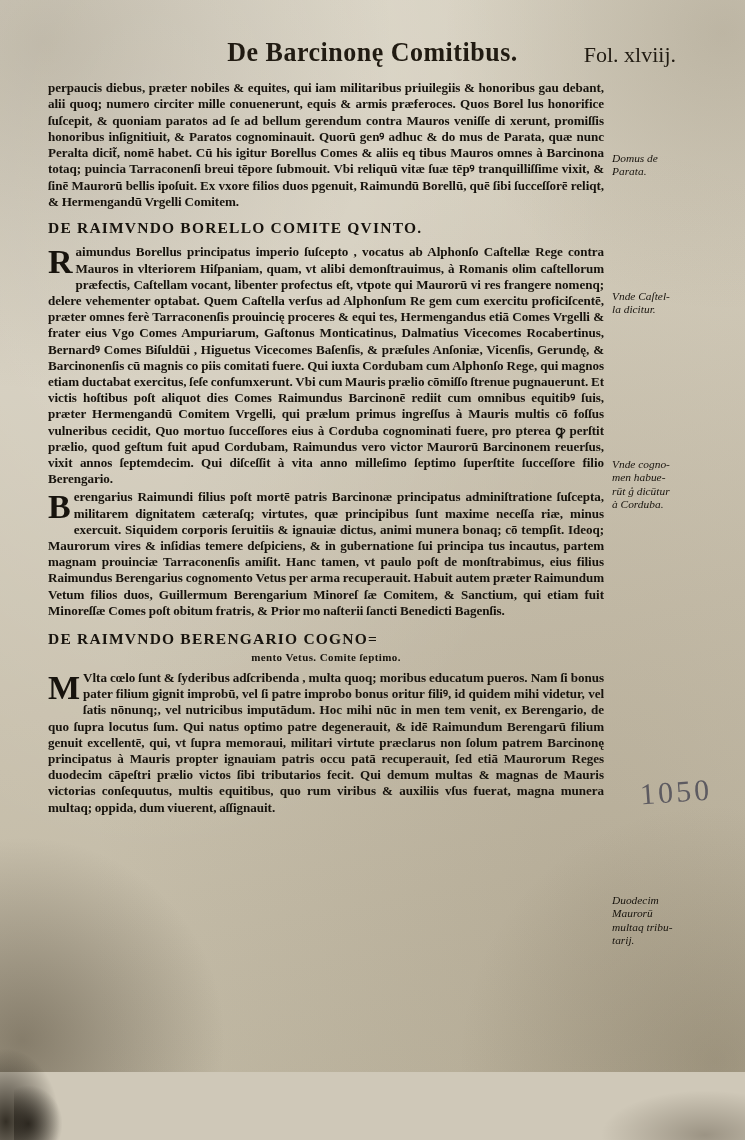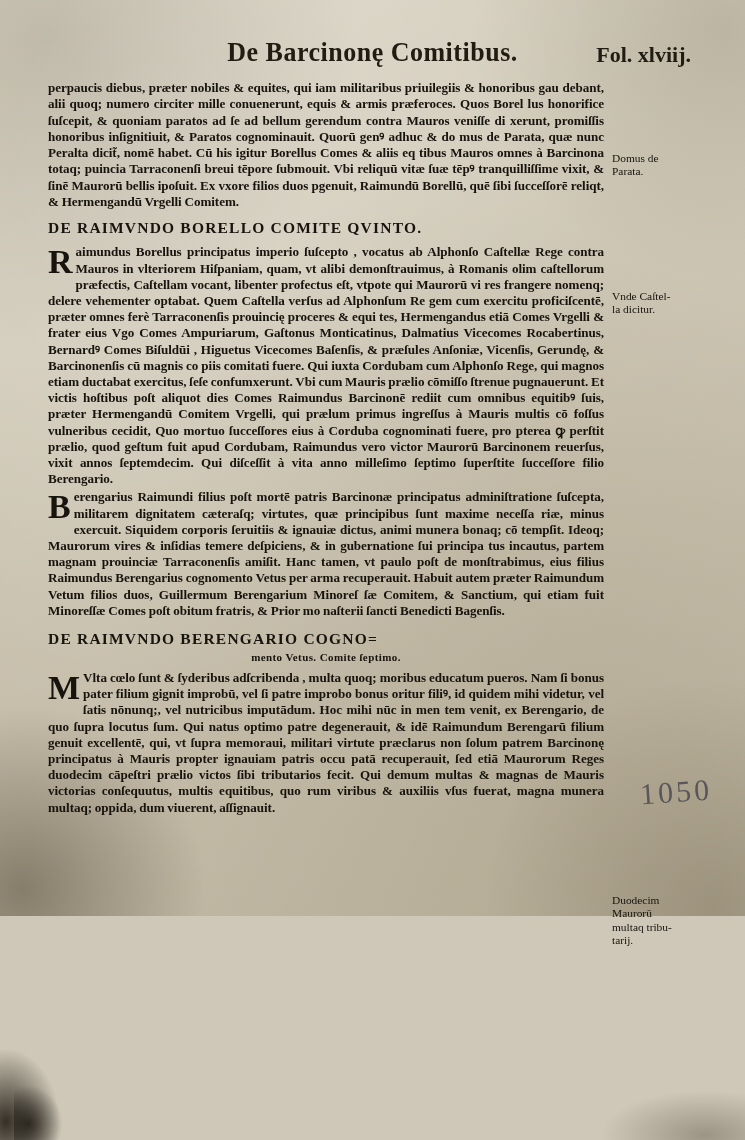--- a/index.html
+++ b/index.html
@@ -5,21 +5,21 @@
   html,body{margin:0;padding:0;}
   body{
     width:745px;height:1140px;
     background:#cfc8b8;
     font-family:"Liberation Serif", serif;
     overflow:hidden;
     position:relative;
   }
   
   #page{
-    position:absolute;left:0;top:0;width:745px;height:916px;
+    position:absolute;left:0;top:0;width:745px;height:1072px;
     background:
       radial-gradient(ellipse at 20% 12%, rgba(255,255,255,0.22), rgba(255,255,255,0) 55%),
       radial-gradient(ellipse at 80% 85%, rgba(120,105,80,0.18), rgba(255,255,255,0) 60%),
       linear-gradient(170deg,#d8d2c2 0%,#d2cbba 30%,#c9c1ae 60%,#bfb7a2 100%);
   }
   #page:before{
     content:"";position:absolute;inset:0;
     background:
       radial-gradient(circle at 6% 4%, rgba(90,78,55,.22), rgba(0,0,0,0) 28%),
       radial-gradient(circle at 97% 3%, rgba(90,78,55,.20), rgba(0,0,0,0) 22%),
@@ -40,22 +40,22 @@
     position:absolute;left:0;top:38px;width:745px;text-align:center;
   }
   .header .title{
     display:inline-block;
     font-family:"Liberation Serif", serif;
     font-size:26px;font-weight:bold;color:#211b12;
     letter-spacing:.5px;
     transform:scaleY(1.05);
   }
   .folio{
-    position:absolute;right:54px;top:42px;
-    font-size:22px;font-weight:bold;color:#211b12;
+    position:absolute;right:69px;top:42px;
+    font-size:22px;font-weight:normal;color:#211b12;
     font-family:"Liberation Serif", serif;
   }
 
   .col-main{
     position:absolute;left:48px;top:80px;width:556px;
     color:#17130d;
   }
   .para{
     font-size:13.1px;
     line-height:16.3px;
@@ -96,21 +96,21 @@
 
   .margin-note{
     position:absolute;
     left:612px;
     width:88px;
     font-size:11.4px;
     line-height:13.4px;
     color:#17130d;
     font-family:"Liberation Serif", serif;
   }
-  .margin-note .ln{display:block;}
+  .margin-note .ln{display:block;font-style:italic;}
 
   .pencil{
     position:absolute;
     left:640px;top:775px;
     font-size:30px;
     color:#3a3a4a;
     font-family:"Liberation Serif", serif;
     letter-spacing:3px;
     opacity:.72;
     transform:rotate(-4deg);
@@ -160,20 +160,26 @@
   <div class="margin-note" style="top:152px">
     <span class="ln">Domus de</span>
     <span class="ln">Parata.</span>
   </div>
 
   <div class="margin-note" style="top:290px">
     <span class="ln">Vnde Caſtel-</span>
     <span class="ln">la dicitur.</span>
   </div>
 
+  <div class="margin-note" style="top:458px">
+    <span class="ln">Vnde cogno-</span>
+    <span class="ln">men habue-</span>
+    <span class="ln">rūt ģ dicūtur</span>
+    <span class="ln">à Corduba.</span>
+  </div>
 
   <div class="margin-note" style="top:894px">
     <span class="ln">Duodecim</span>
     <span class="ln">Maurorū</span>
     <span class="ln">multaq tribu-</span>
     <span class="ln">tarij.</span>
   </div>
 
   <div class="pencil">1050</div>
 

